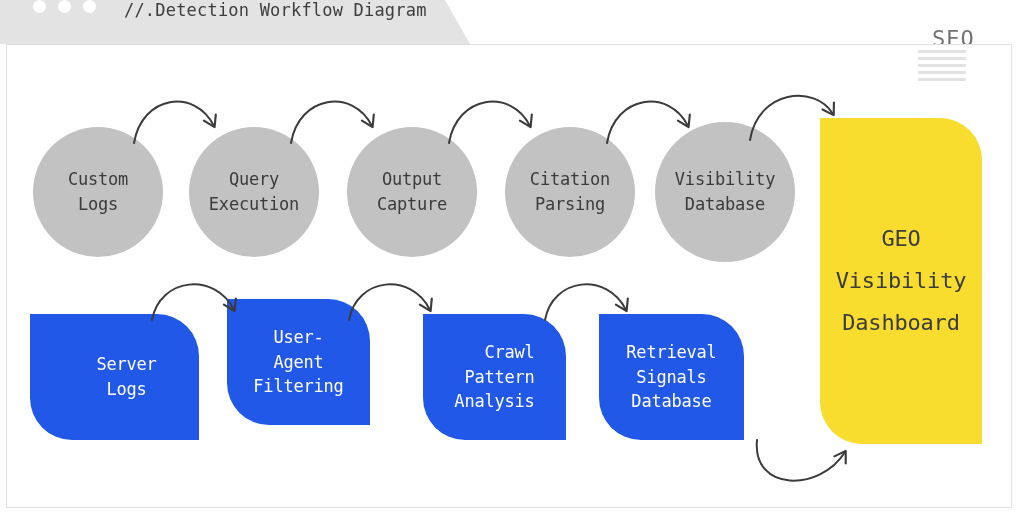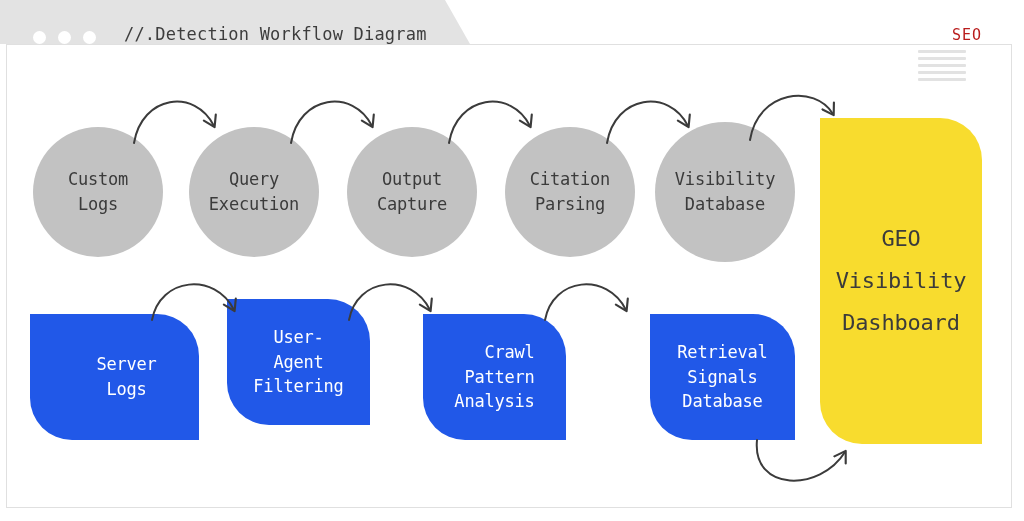--- a/index.html
+++ b/index.html
@@ -31,21 +31,21 @@
     background: #e3e3e3;
     
     clip-path: polygon(0 0, 445px 0, 470px 44px, 0 44px);
   }
   .titlebar-inner {
     position: absolute;
     left: 0; top: 0;
     width: 470px;
     height: 44px;
     display: flex;
-    align-items: flex-end;
+    align-items: flex-start;
   }
   .dots {
     display: flex;
     gap: 12px;
     margin-left: 33px;
   }
   .dot {
     width: 13px;
     height: 13px;
     border-radius: 50%;
@@ -58,23 +58,23 @@
     color: #3d3d3d;
     white-space: nowrap;
   }
 
   
   .watermark {
     position: absolute;
     right: 22px;
     top: 26px;
     width: 70px;
-    text-align: center;
-    color: #b91c1c;
-    font-size: 15px;
+    text-align: left;
+    color: #737373;
+    font-size: 22px;
     letter-spacing: 1px;
     z-index: 1;
   }
   .wm-lines {
     position: absolute;
     right: 58px;
     top: 50px;
     width: 48px;
     z-index: 3;
   }
@@ -251,21 +251,21 @@
 Agent
 Filtering</span>
     </div>
 
     <div class="card" style="left:423px; top:314px; width:143px; height:126px;text-align:right;">
       <span>Crawl
 Pattern
 Analysis</span>
     </div>
 
-    <div class="card" style="left:650px; top:314px; width:145px; height:126px;">
+    <div class="card" style="left:599px; top:314px; width:145px; height:126px;">
       <span>Retrieval
 Signals
 Database</span>
     </div>
 
     <div class="card-yellow" style="left:820px; top:118px; width:162px; height:326px;">
       <span>GEO
 Visibility
 Dashboard</span>
     </div>

